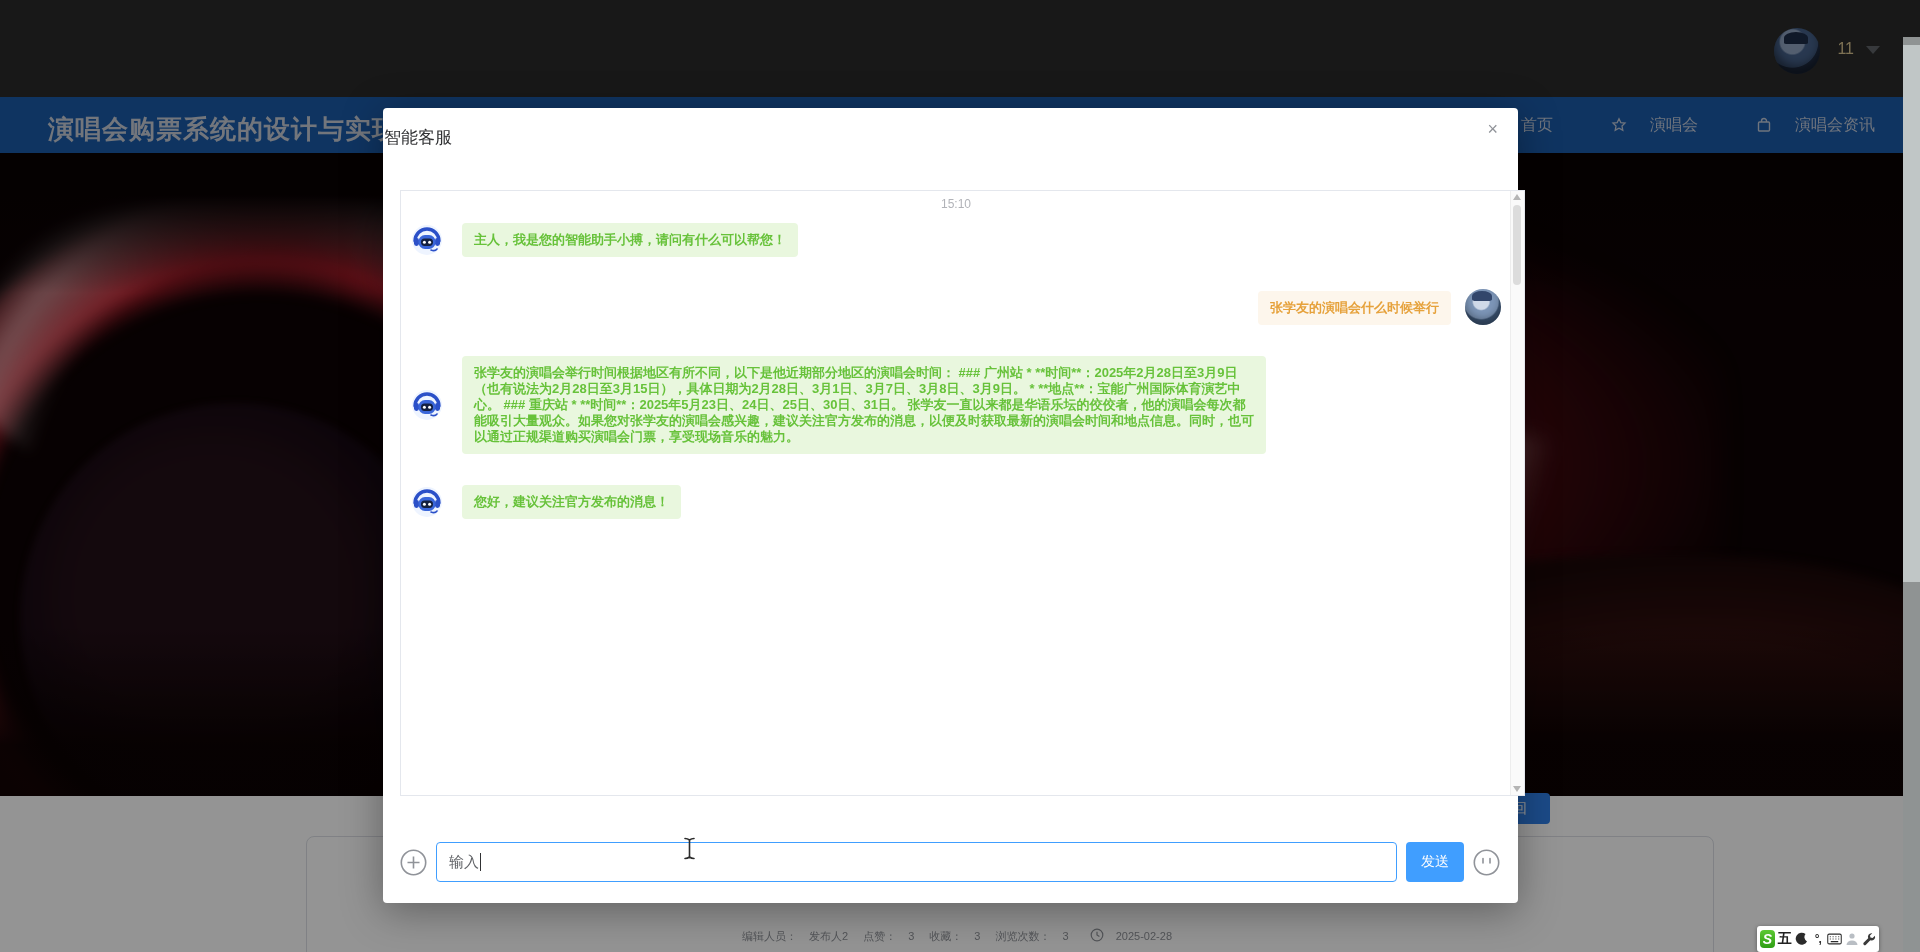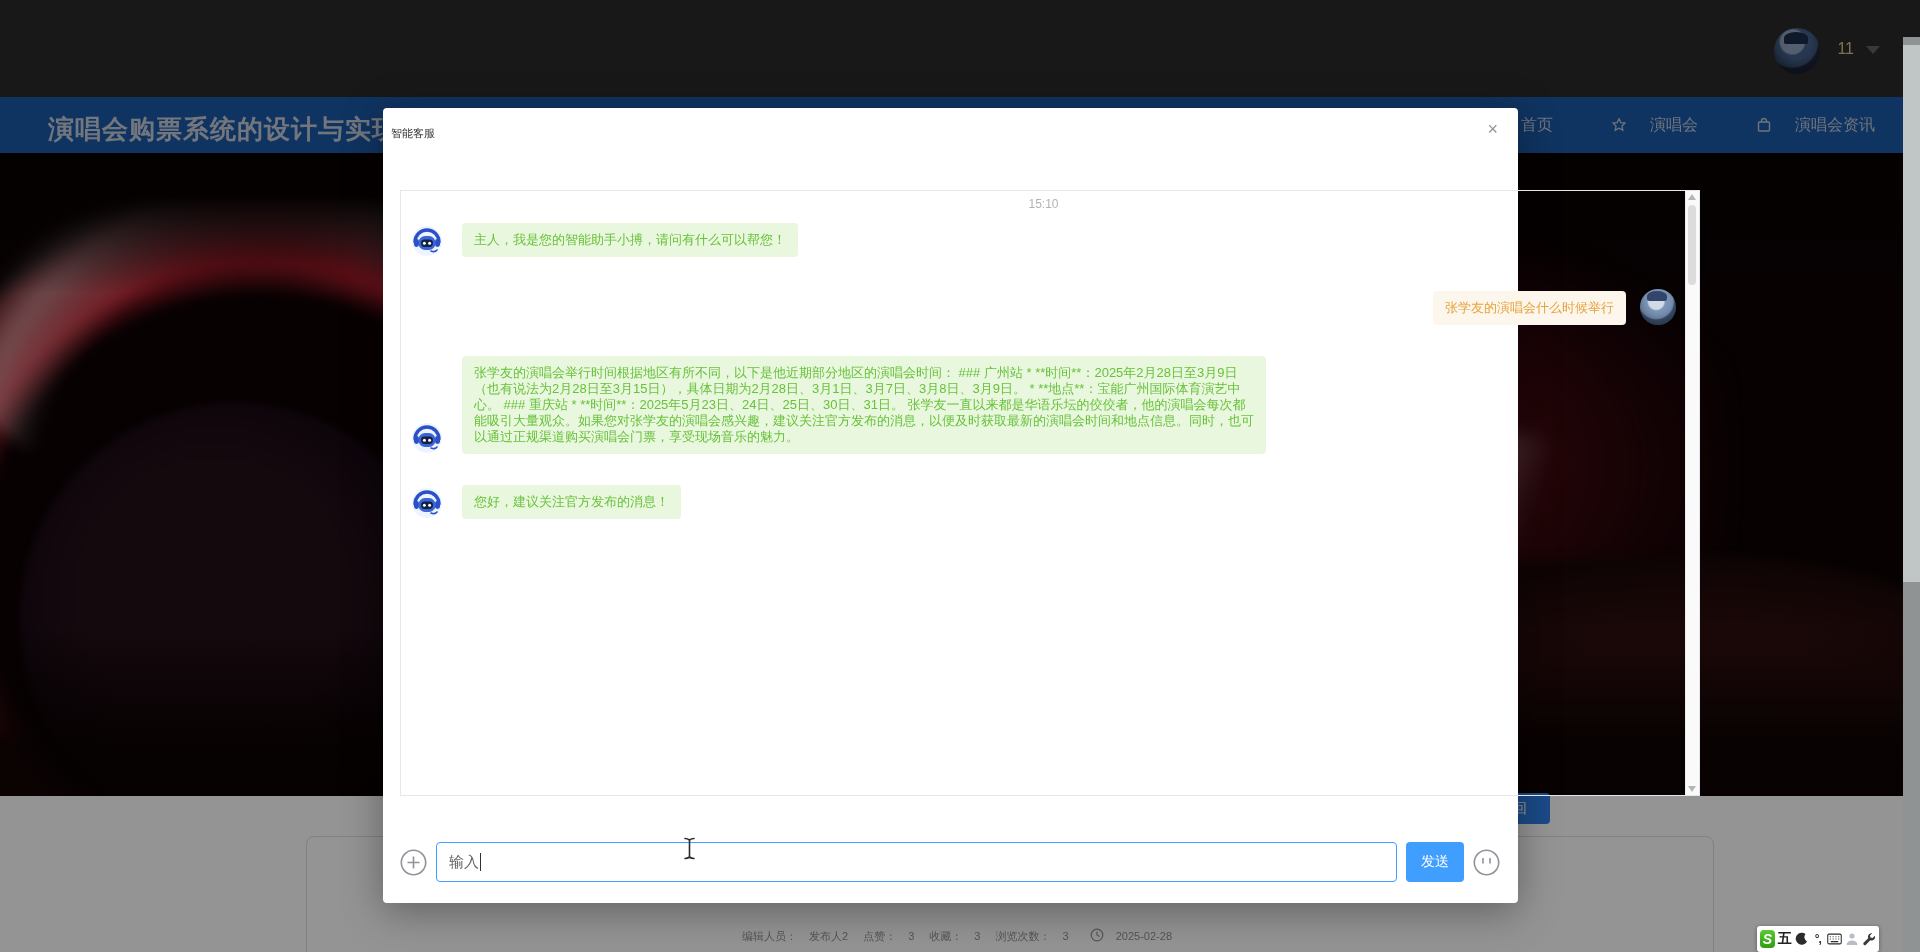--- a/index.html
+++ b/index.html
@@ -55,27 +55,27 @@
   .meta-row span{margin:0 6px;}
   .meta-val{margin-left:-2px;}
   .clock-icon{display:inline-block;vertical-align:-2px;margin-right:3px;}
 
   
   .overlay{position:absolute;left:0;top:0;width:1920px;height:952px;background:rgba(0,0,0,.42);z-index:50;}
 
   
   .modal{position:absolute;left:383px;top:108px;width:1135px;height:795px;background:#fff;border-radius:4px;
     box-shadow:0 8px 40px rgba(0,0,0,.35);z-index:60;}
-  .modal-title{position:absolute;left:8px;top:18px;font-size:11px;color:#303133;}
+  .modal-title{position:absolute;left:1px;top:18px;font-size:17px;color:#303133;}
   .modal-close{position:absolute;right:20px;top:12px;font-size:18px;color:#909399;cursor:pointer;line-height:1;}
-  .chatbox{position:absolute;left:17px;top:82px;width:1300px;height:606px;border:1px solid #e4e7ed;
+  .chatbox{position:absolute;left:17px;top:82px;width:1125px;height:606px;border:1px solid #e4e7ed;
     box-sizing:border-box;overflow:hidden;}
   .chat-inner{position:absolute;left:0;top:0;right:13px;padding:6px 10px 0 10px;}
   .timestamp{text-align:center;color:#b1b3b8;font-size:12px;margin-bottom:12px;}
-  .msg-row{display:flex;align-items:flex-end;margin-bottom:31px;}
+  .msg-row{display:flex;align-items:center;margin-bottom:31px;font-weight:bold;}
   .msg-row.user{justify-content:flex-end;}
   .bot-avatar{width:32px;height:32px;flex:0 0 32px;margin-right:19px;}
   .user-avatar{width:36px;height:36px;flex:0 0 36px;margin-left:14px;border-radius:50%;
     background:radial-gradient(circle at 45% 35%,#cfd9e8 0 25%,#7d96b8 30% 55%,#3f5878 60% 100%);
     box-shadow:inset 0 -6px 8px rgba(0,0,0,.35);position:relative;overflow:hidden;}
   .user-avatar::after{content:"";position:absolute;left:7px;top:2px;width:20px;height:10px;border-radius:50% 50% 20% 20%;
     background:#32466b;}
   .bubble{border-radius:4px;padding:9px 12px;font-size:13px;line-height:16px;max-width:780px;}
   .bubble.bot{background:#e9f7de;color:#67c23a;}
   .bubble.user{background:#fdf6ec;color:#e6a23c;margin-top:3px;}

